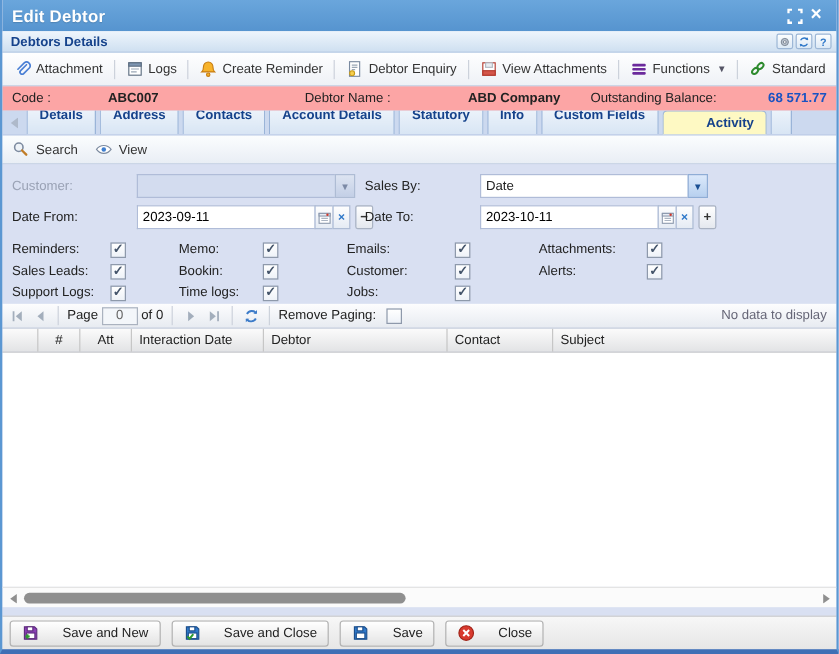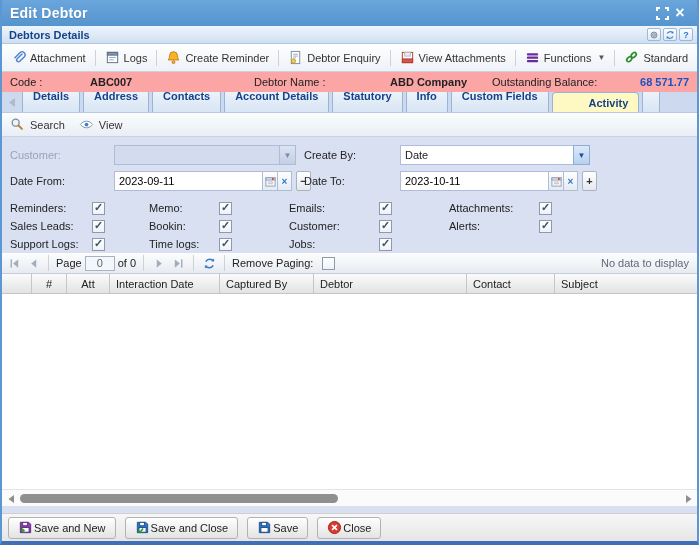--- a/index.html
+++ b/index.html
@@ -89,21 +89,21 @@
   .gridbody { flex:1 1 auto; background:#fff; }
   
   .hscroll { height:17px; flex:0 0 17px; background:#fbfbfb; border-top:1px solid #e4e4e4; position:relative; }
   .hs-arrow { position:absolute; top:2px; width:14px; height:13px; display:flex; align-items:center; justify-content:center; cursor:pointer; }
   .hs-arrow.left { left:2px; } .hs-arrow.right { right:2px; }
   .hs-thumb { position:absolute; left:18px; top:4px; width:318px; height:9px; border-radius:5px; background:#8f8f8f; cursor:grab; }
   .gap { height:7px; flex:0 0 7px; background:#d9e0f2; }
   
   .footer { height:28px; flex:0 0 28px; background:linear-gradient(#f7f7f7,#e6e6e6);
     border-top:1px solid #cfcfcf; display:flex; align-items:center; padding:0 6px; gap:9px; }
-  .fbtn { height:22px; display:flex; align-items:center; gap:1px; padding:0 9px;
+  .fbtn { height:22px; display:flex; align-items:center; gap:19px; padding:0 9px;
     border:1px solid #b2b2b2; border-radius:3px; background:linear-gradient(#ffffff,#e3e3e3);
     cursor:pointer; color:#222; }
 </style>
 </head>
 <body>
 
 <div class="window">
 
   <div class="titlebar">
     <span class="title">Edit Debtor</span>
@@ -282,21 +282,21 @@
       <span>View</span>
     </div>
   </div>
 
   <div class="formarea">
     <span class="f-label disabled" style="left:8px; top:8px;">Customer:</span>
     <div class="combo disabled" style="left:112px; top:8px; width:182px;">
       <span class="cbody"></span>
       <span class="cbtn">▼</span>
     </div>
-    <span class="f-label" style="left:302px; top:8px;">Create By:</span>
+    <span class="f-label" style="left:302px; top:8px;">Sales By:</span>
     <div class="combo" style="left:398px; top:8px; width:190px;">
       <span class="cbody">Date</span>
       <span class="cbtn">▼</span>
     </div>
 
     <span class="f-label" style="left:8px; top:34px;">Date From:</span>
     <div class="dateinput" style="left:112px; top:34px;">
       <input value="2023-09-11" style="">
       <span class="mini-btn cal">
         <svg width="11" height="11" viewBox="0 0 12 12">
@@ -396,21 +396,20 @@
     <span>Remove Paging:</span>
     <span class="checkbox" style="margin-left:6px;"></span>
     <span class="pg-status">No data to display</span>
   </div>
 
   <div class="gridheader">
     <div class="gh center" style="width:30px;"></div>
     <div class="gh center" style="width:35px;">#</div>
     <div class="gh center" style="width:43px;">Att</div>
     <div class="gh" style="width:110px;">Interaction Date</div>
-    <div class="gh" style="width:94px;">Captured By</div>
     <div class="gh" style="width:153px;">Debtor</div>
     <div class="gh" style="width:88px;">Contact</div>
     <div class="gh" style="flex:1; border-right:none;">Subject</div>
   </div>
 
   <div class="gridbody"></div>
 
   <div class="hscroll">
     <span class="hs-arrow left">
       <svg width="7" height="8" viewBox="0 0 7 8">

